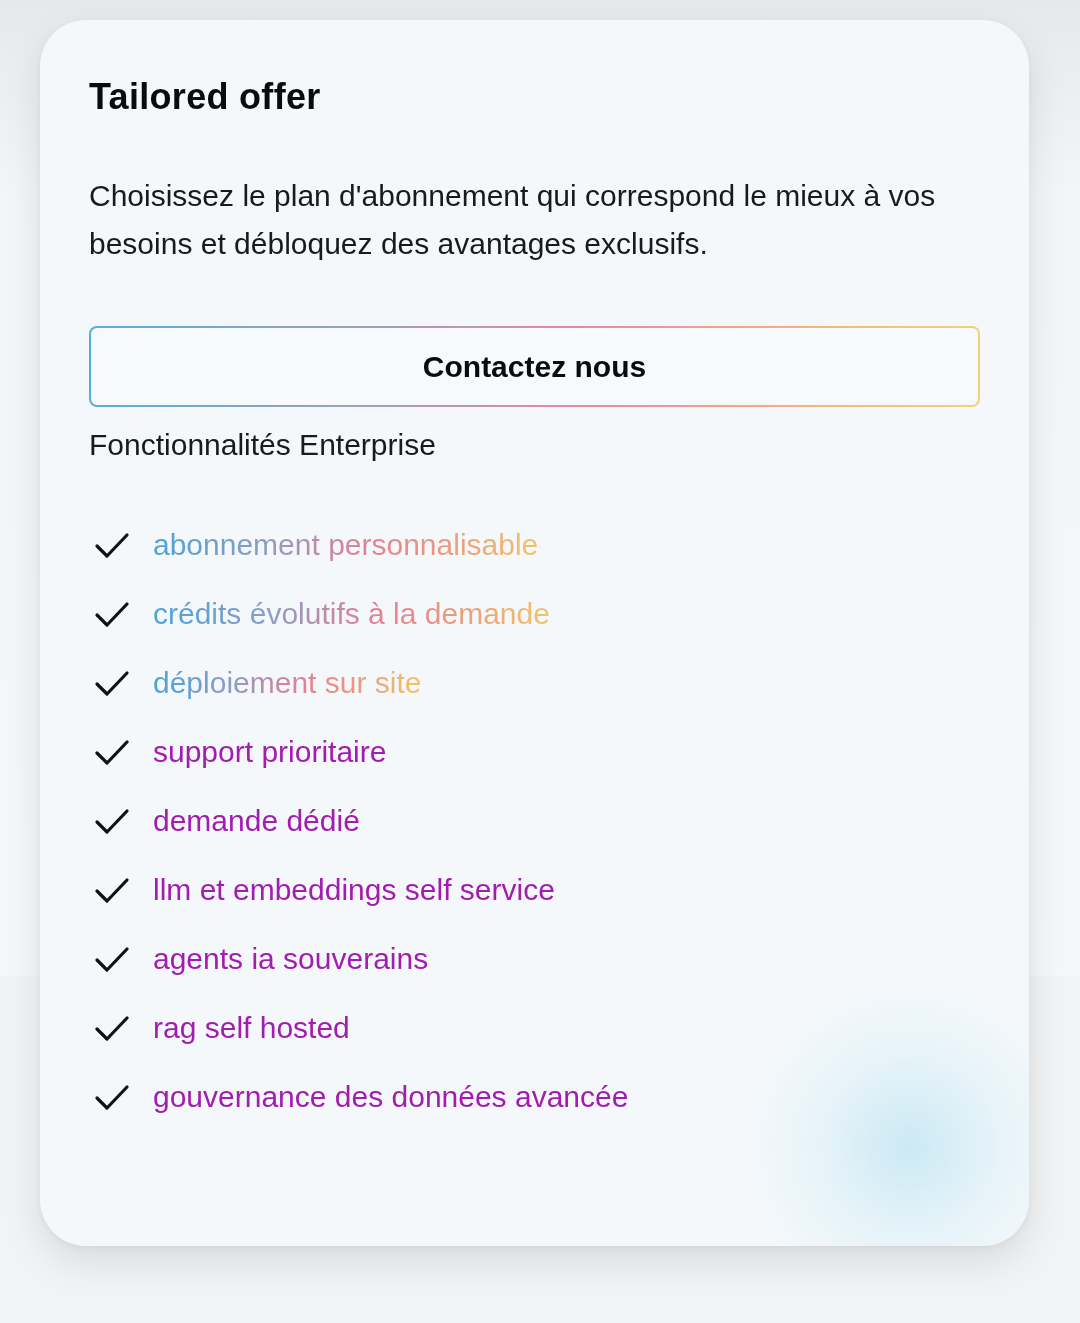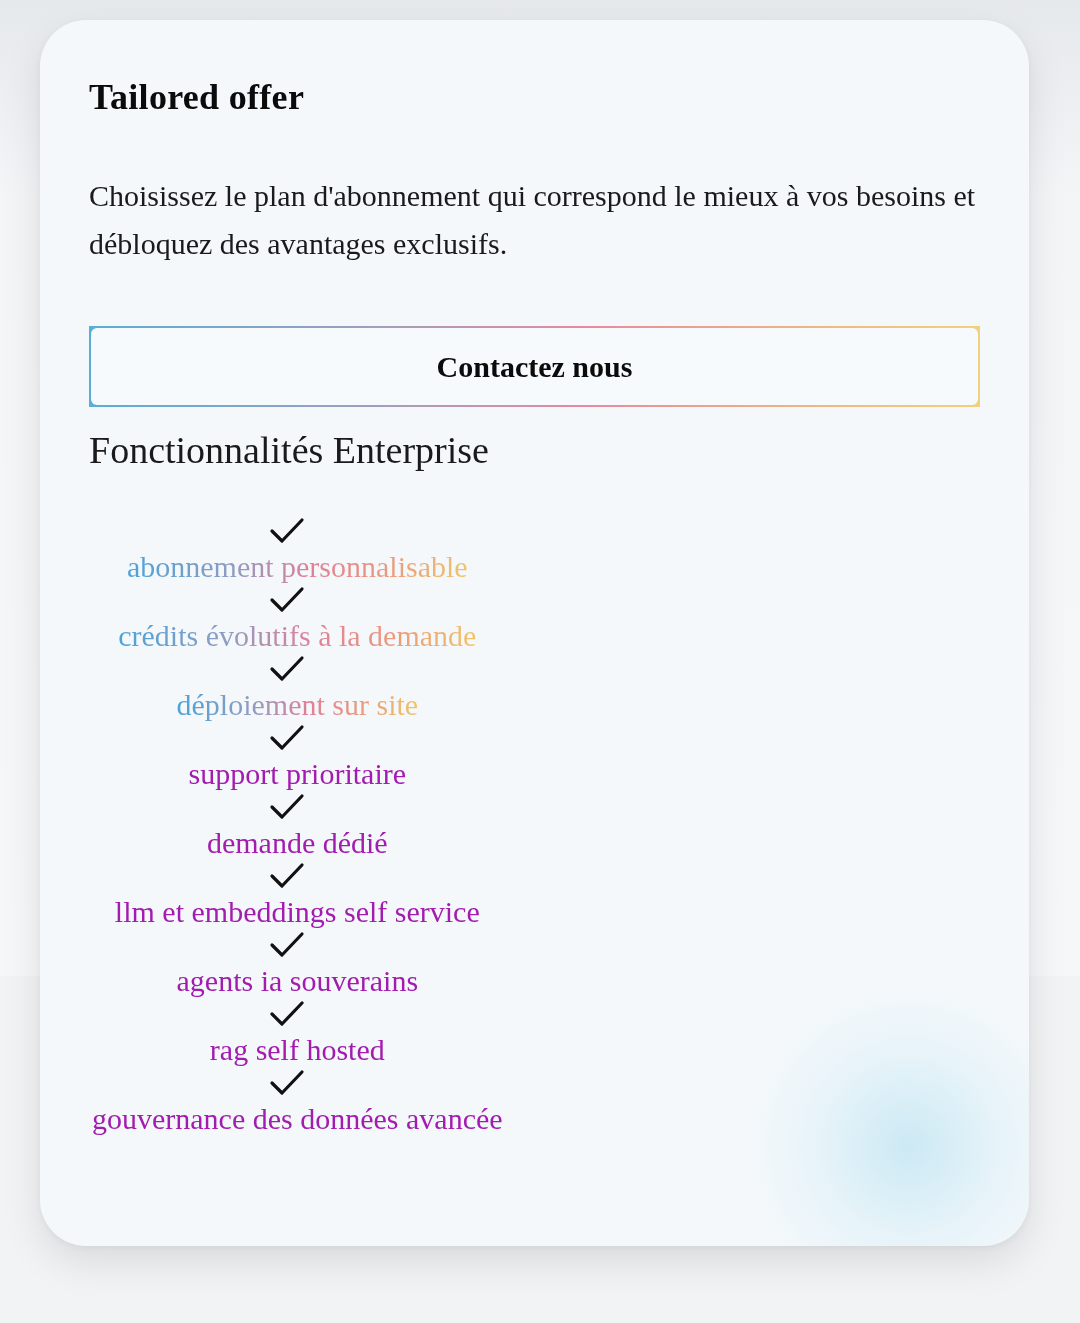--- a/index.html
+++ b/index.html
@@ -9,21 +9,20 @@
       height: 1323px;
       background: #f1f3f5;
       font-family: "Liberation Sans", sans-serif;
       overflow: hidden;
     }
     .page {
       position: relative;
       width: 1080px;
       height: 976px;
       background: linear-gradient(180deg, #e6e9eb 0%, #f3f5f7 20%, #f6f7f9 100%);
-      font-family: Liberation Serif, serif;
     }
     .card {
       position: absolute;
       left: 40px;
       top: 20px;
       width: 989px;
       height: 1226px;
       border-radius: 46px;
       background: #f4f8fb;
       box-shadow: 0 16px 40px rgba(0,0,0,0.10), 0 2px 6px rgba(0,0,0,0.05);
@@ -57,21 +56,21 @@
       font-size: 30px;
       line-height: 48px;
       color: #1a1a1a;
     }
     .contact-btn-wrap {
       position: absolute;
       left: 49px;
       top: 306px;
       width: 891px;
       height: 81px;
-      border-radius: 0;
+      border-radius: 8px;
       padding: 2px;
       box-sizing: border-box;
       background: linear-gradient(90deg, #5aaed6 0%, #9aa0c0 30%, #e58aa0 55%, #eeb484 80%, #f1d27c 100%);
       cursor: pointer;
     }
     .contact-btn {
       width: 100%;
       height: 100%;
       border-radius: 6px;
       background: #f7fafc;
@@ -79,36 +78,35 @@
       align-items: center;
       justify-content: center;
       font-size: 30px;
       font-weight: bold;
       color: #0b0b0b;
     }
     .features-heading {
       position: absolute;
       left: 49px;
       top: 408px;
-      font-size: 38px;
+      font-size: 30px;
       color: #1a1a1a;
     }
     .features {
       position: absolute;
       left: 52px;
       top: 490px;
       margin: 0;
       padding: 0;
       list-style: none;
     }
     .feature {
       display: flex;
       align-items: center;
       height: 69px;
-      flex-direction: column;
     }
     .check {
       width: 40px;
       height: 40px;
       margin-right: 21px;
       flex: 0 0 auto;
     }
     .feature-label {
       font-size: 30px;
       color: #a21caf;

